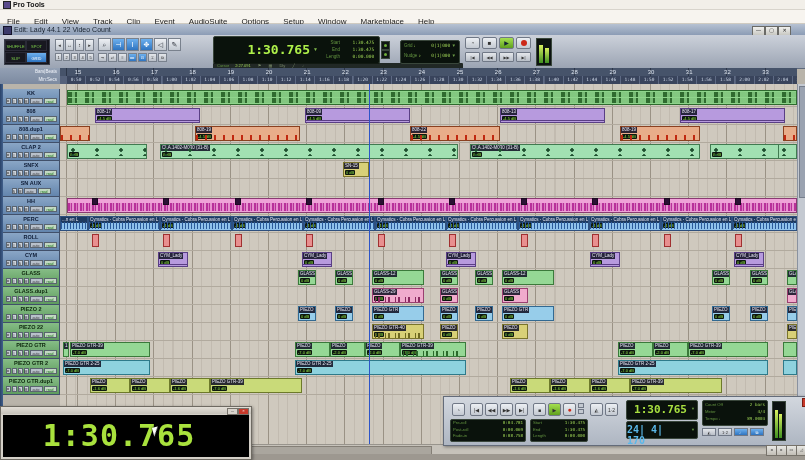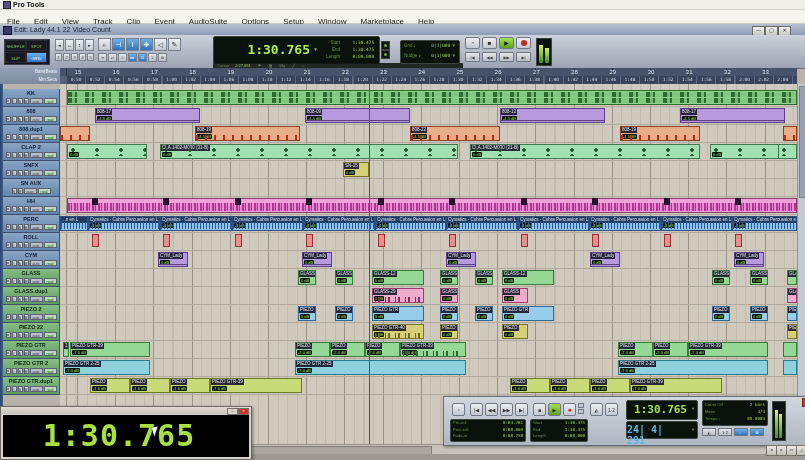--- a/index.html
+++ b/index.html
@@ -842,21 +842,21 @@
         <i></i>
       </span>
     <span class="tpb" style="left:146px;">◭</span>
     <span class="tpb" style="left:161px;">1·2</span>
 
     <div class="lcd" style="left:182px;top:3px;width:70px;height:18px;">
       <span id="tp-main-val">1:30.765</span>
       <span class="caret">▼</span>
     </div>
     <div class="lcd" style="left:182px;top:24px;width:70px;height:16px;">
-      <span id="tp-sub-val">24| 4| 291</span>
+      <span id="tp-sub-val">24| 4| 170</span>
       <span class="caret">▼</span>
     </div>
 
     <div class="lcd" style="left:6px;top:22px;width:74px;height:21px;">
       <div class="fld-row">
           <span class="fl">Pre-roll</span>
           <span class="fv">0:04.781</span>
         </div>
       <div class="fld-row">
           <span class="fl">Post-roll</span>

